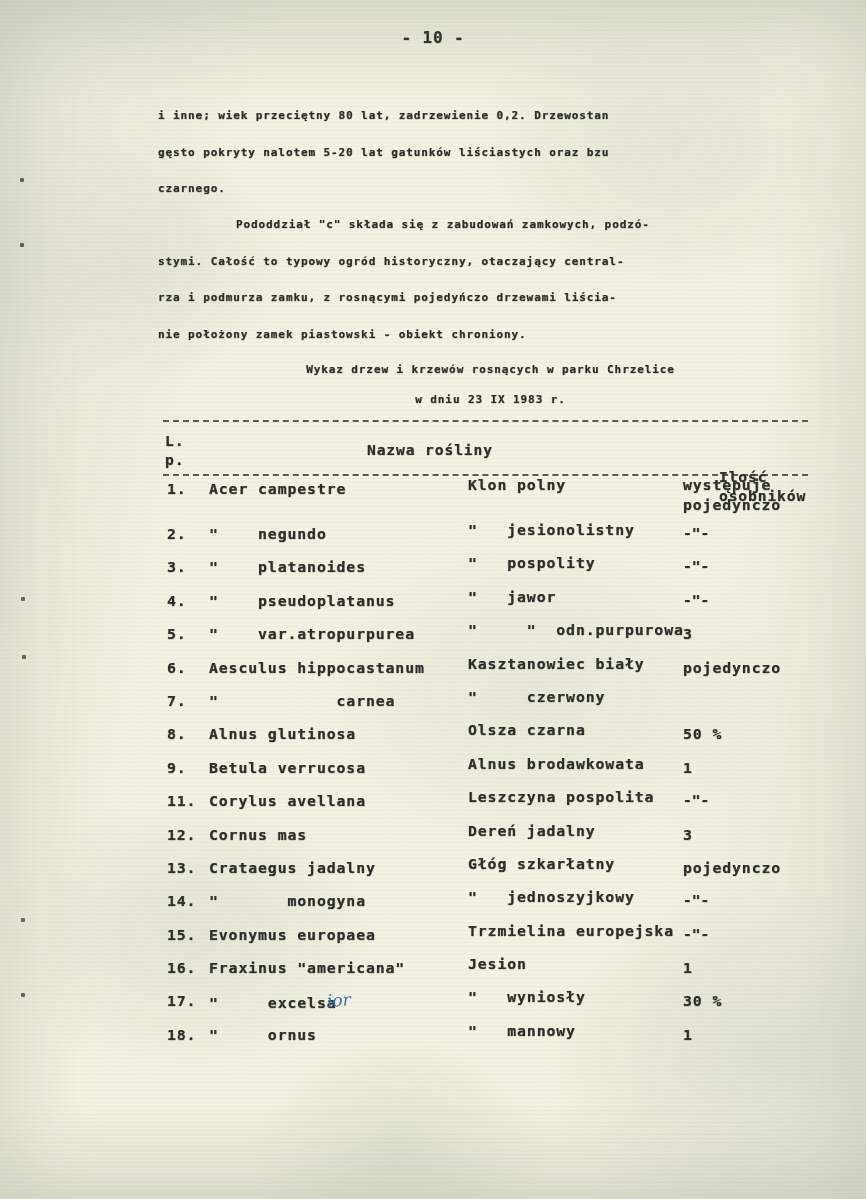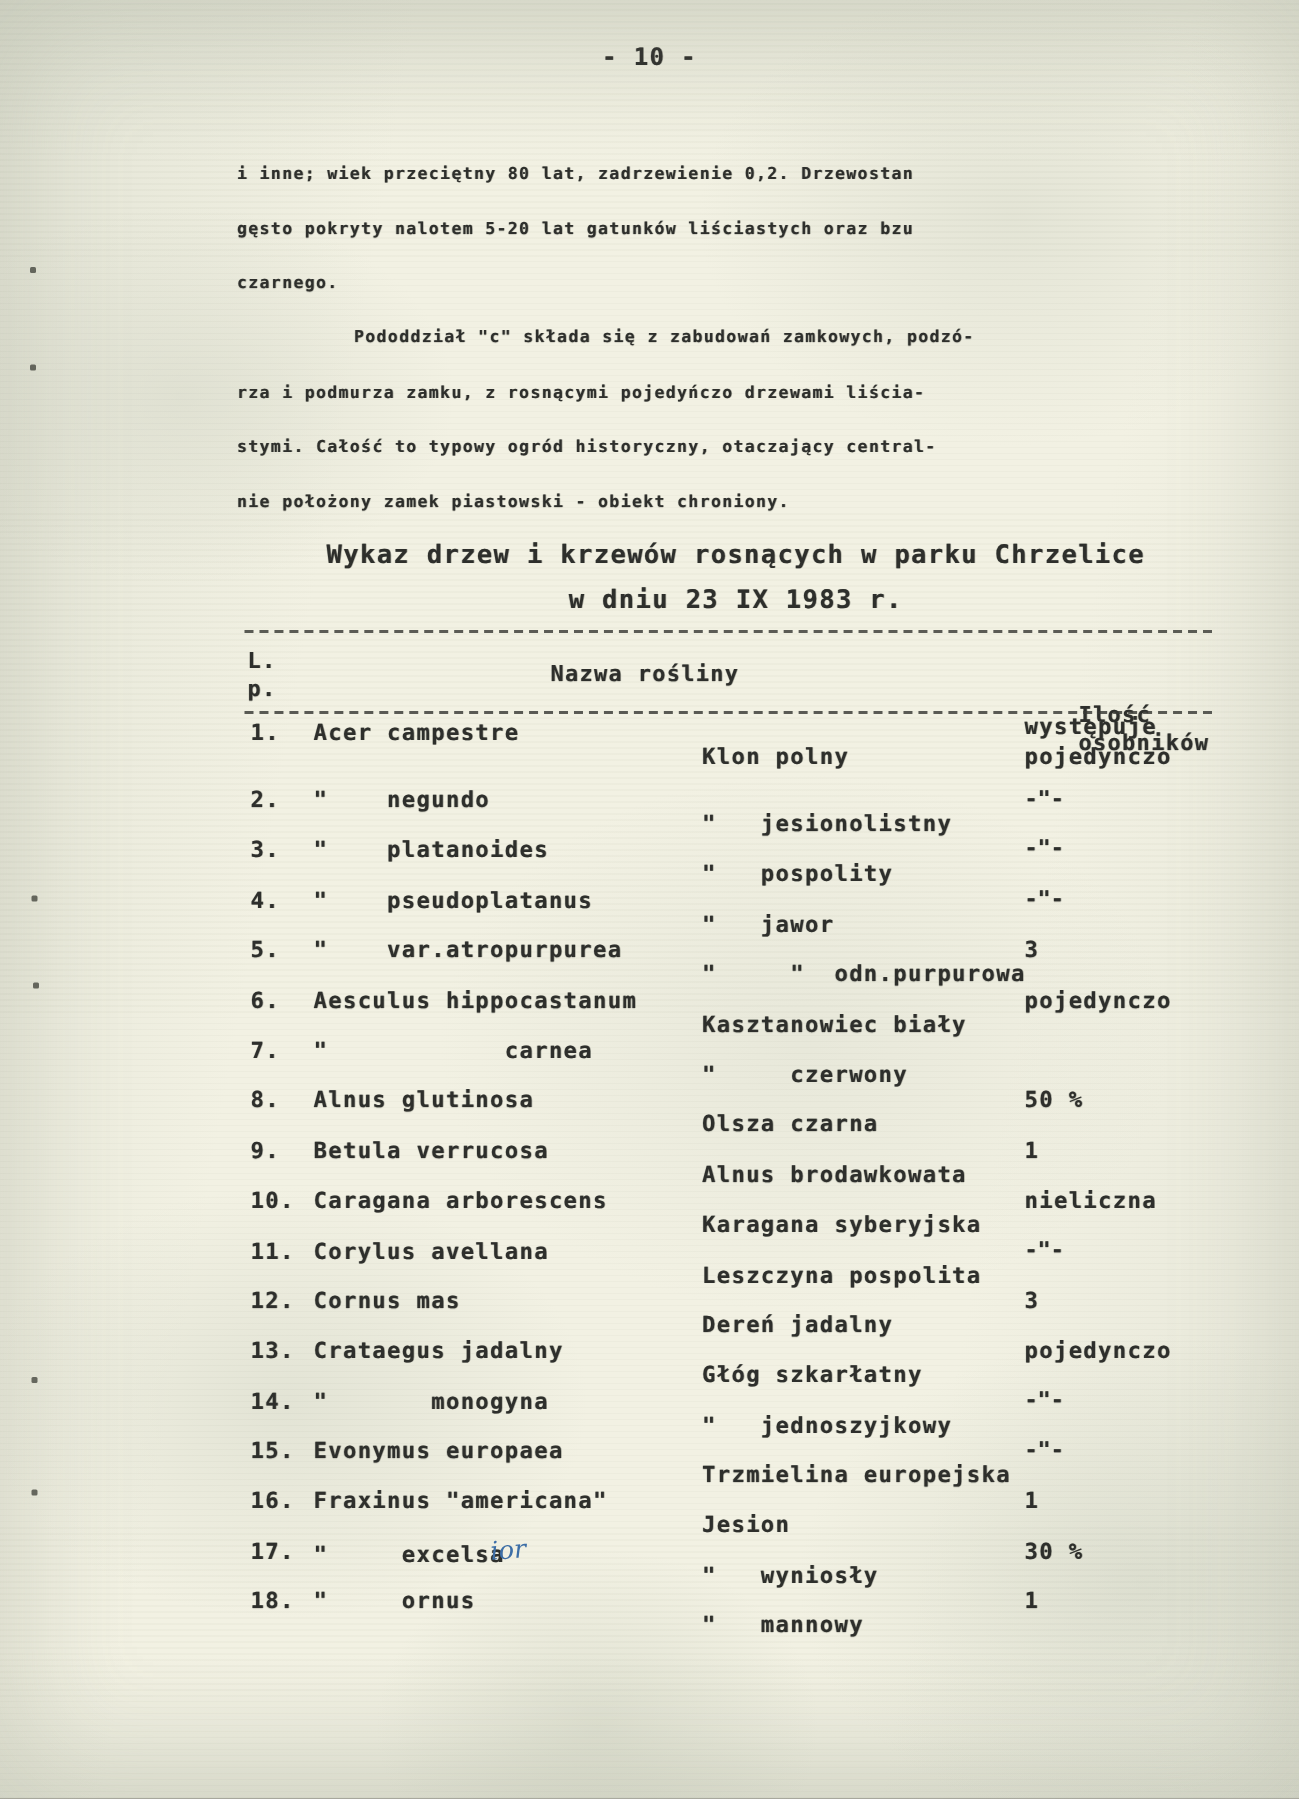--- a/index.html
+++ b/index.html
@@ -83,21 +83,21 @@
   #para-2 { top: 207px; }
   .para .indent { padding-left: 78px; display: inline-block; }
 
   
   #table-caption {
     position: absolute;
     top: 355px;
     left: 158px;
     width: 665px;
     text-align: center;
-    font-size: 17px;
+    font-size: 11px;
     line-height: 30px;
   }
   #table-caption .line2 { display: block; }
 
   
   #plant-table {
     position: absolute;
     top: 420px;
     left: 163px;
     width: 645px;
@@ -125,21 +125,21 @@
   .trow {
     position: relative;
     height: 33.4px;
     font-size: 14.8px;
     white-space: pre;
   }
   .trow.tall { height: 45px; }
 
   .c-no   { position: absolute; left: 4px;   top: 4px; width: 40px; text-align: left; }
   .c-lat  { position: absolute; left: 46px;  top: 4px; }
-  .c-pol  { position: absolute; left: 305px; top: 20px; }
+  .c-pol  { position: absolute; left: 305px; top: 0; }
   .c-cnt  { position: absolute; left: 520px; top: 4px; width: 125px; text-align: left; }
   .c-cnt.two-line { top: -1px; line-height: 20px; }
 
   .ditto { letter-spacing: 0; font-size: 14.5px; }
 
   
   .ink {
     font-family: "DejaVu Serif", serif;
     font-weight: normal;
     font-style: italic;
@@ -171,22 +171,22 @@
 
   <div id="page-number" class="typed">- 10 -</div>
 
   <div id="para-1" class="para typed">
       <div>i inne; wiek przeciętny 80 lat, zadrzewienie 0,2. Drzewostan</div>
       <div>gęsto pokryty nalotem 5-20 lat gatunków liściastych oraz bzu</div>
       <div>czarnego.</div>
     </div>
   <div id="para-2" class="para typed">
       <div><span class="indent"></span>Pododdział "c" składa się z zabudowań zamkowych, podzó-</div>
+      <div>stymi. Całość to typowy ogród historyczny, otaczający central-</div>
       <div>rza i podmurza zamku, z rosnącymi pojedyńczo drzewami liścia-</div>
-      <div>stymi. Całość to typowy ogród historyczny, otaczający central-</div>
       <div>nie położony zamek piastowski - obiekt chroniony.</div>
     </div>
 
   <div id="table-caption" class="typed">
     <span class="line1">Wykaz drzew i krzewów rosnących w parku Chrzelice</span>
     <span class="line2">w dniu 23 IX 1983 r.</span>
   </div>
 
   <div id="plant-table">
     <div class="rule top"></div>
@@ -208,21 +208,20 @@
     <div id="rows-host">
         <div class="trow typed tall"><div class="c-no">1.</div><div class="c-lat">Acer campestre</div><div class="c-pol">Klon polny</div><div class="c-cnt two-line"><div>występuje</div><div>pojedynczo</div></div></div>
         <div class="trow typed"><div class="c-no">2.</div><div class="c-lat">"    negundo</div><div class="c-pol">"   jesionolistny</div><div class="c-cnt ditto">-"-</div></div>
         <div class="trow typed"><div class="c-no">3.</div><div class="c-lat">"    platanoides</div><div class="c-pol">"   pospolity</div><div class="c-cnt ditto">-"-</div></div>
         <div class="trow typed"><div class="c-no">4.</div><div class="c-lat">"    pseudoplatanus</div><div class="c-pol">"   jawor</div><div class="c-cnt ditto">-"-</div></div>
         <div class="trow typed"><div class="c-no">5.</div><div class="c-lat">"    var.atropurpurea</div><div class="c-pol">"     "  odn.purpurowa</div><div class="c-cnt">3</div></div>
         <div class="trow typed"><div class="c-no">6.</div><div class="c-lat">Aesculus hippocastanum</div><div class="c-pol">Kasztanowiec biały</div><div class="c-cnt">pojedynczo</div></div>
         <div class="trow typed"><div class="c-no">7.</div><div class="c-lat">"            carnea</div><div class="c-pol">"     czerwony</div><div class="c-cnt"></div></div>
         <div class="trow typed"><div class="c-no">8.</div><div class="c-lat">Alnus glutinosa</div><div class="c-pol">Olsza czarna</div><div class="c-cnt">50 %</div></div>
         <div class="trow typed"><div class="c-no">9.</div><div class="c-lat">Betula verrucosa</div><div class="c-pol">Alnus brodawkowata</div><div class="c-cnt">1</div></div>
-        <div class="trow typed"><div class="c-no">10.</div><div class="c-lat">Caragana arborescens</div><div class="c-pol">Karagana syberyjska</div><div class="c-cnt">nieliczna</div></div>
         <div class="trow typed"><div class="c-no">11.</div><div class="c-lat">Corylus avellana</div><div class="c-pol">Leszczyna pospolita</div><div class="c-cnt ditto">-"-</div></div>
         <div class="trow typed"><div class="c-no">12.</div><div class="c-lat">Cornus mas</div><div class="c-pol">Dereń jadalny</div><div class="c-cnt">3</div></div>
         <div class="trow typed"><div class="c-no">13.</div><div class="c-lat">Crataegus jadalny</div><div class="c-pol">Głóg szkarłatny</div><div class="c-cnt">pojedynczo</div></div>
         <div class="trow typed"><div class="c-no">14.</div><div class="c-lat">"       monogyna</div><div class="c-pol">"   jednoszyjkowy</div><div class="c-cnt ditto">-"-</div></div>
         <div class="trow typed"><div class="c-no">15.</div><div class="c-lat">Evonymus europaea</div><div class="c-pol">Trzmielina europejska</div><div class="c-cnt ditto">-"-</div></div>
         <div class="trow typed"><div class="c-no">16.</div><div class="c-lat">Fraxinus "americana"</div><div class="c-pol">Jesion</div><div class="c-cnt">1</div></div>
         <div class="trow typed"><div class="c-no">17.</div><div class="c-lat">"     excelsa<span class="ink">ior</span></div><div class="c-pol">"   wyniosły</div><div class="c-cnt">30 %</div></div>
         <div class="trow typed"><div class="c-no">18.</div><div class="c-lat">"     ornus</div><div class="c-pol">"   mannowy</div><div class="c-cnt">1</div></div>
       </div>
   </div>

